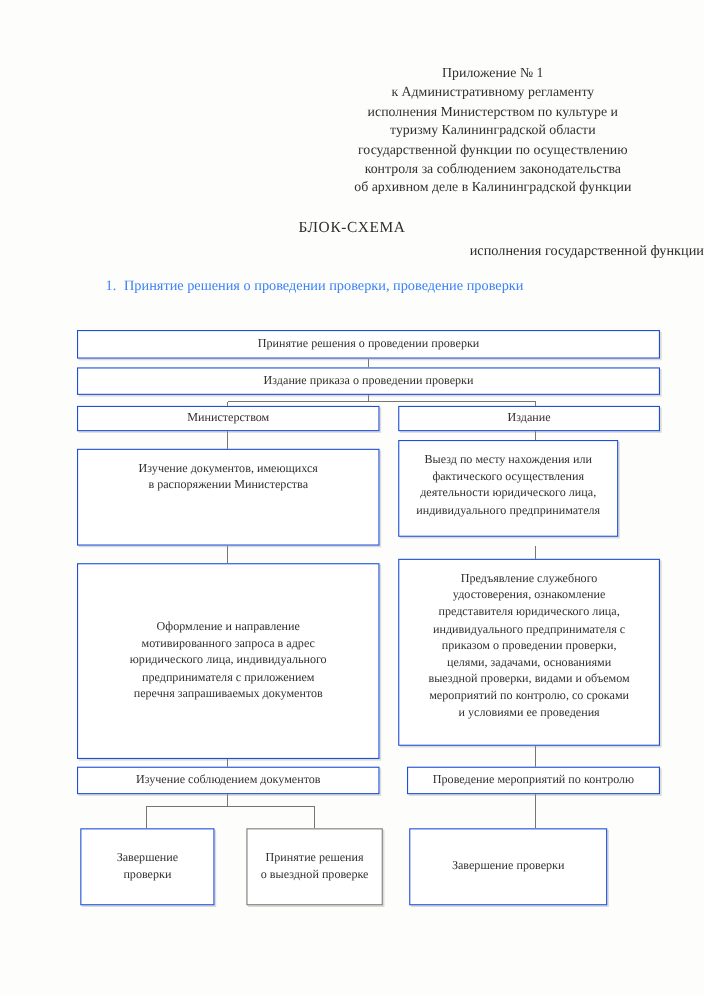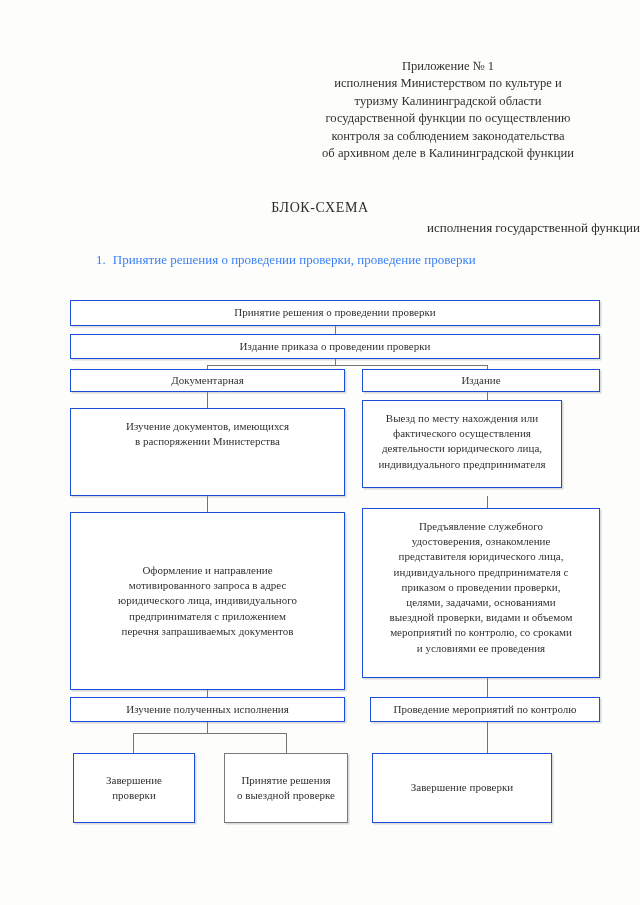--- a/index.html
+++ b/index.html
@@ -109,20 +109,21 @@
   
   .node.faint { border-color: #7b7a78; }
 </style>
 </head>
 <body>
 
 <div id="page">
 
   <div id="header-block">
     <span class="hline">Приложение № 1</span>
+    <span class="hline">к Административному регламенту</span>
     <span class="hline">исполнения Министерством по культуре и</span>
     <span class="hline">туризму Калининградской области</span>
     <span class="hline">государственной функции по осуществлению</span>
     <span class="hline">контроля за соблюдением законодательства</span>
     <span class="hline">об архивном деле в Калининградской функции</span>
   </div>
 
   <div id="doc-title">БЛОК-СХЕМА</div>
   <div id="doc-subtitle">исполнения государственной функции</div>
 
@@ -166,42 +167,42 @@
 
     <div class="node" style="left:70px; top:300px; width:530px; height:26px;">
       <span class="txt">Принятие решения о проведении проверки</span>
     </div>
 
     <div class="node" style="left:70px; top:334px; width:530px; height:25px;">
       <span class="txt">Издание приказа о проведении проверки</span>
     </div>
 
     <div class="node" style="left:70px; top:369px; width:275px; height:23px;">
-      <span class="txt">Документарная</span>
+      <span class="txt">Министерством</span>
     </div>
     <div class="node" style="left:362px; top:369px; width:238px; height:23px;">
       <span class="txt">Издание</span>
     </div>
 
     <div class="node top-align" style="left:70px; top:408px; width:275px; height:88px;">
       <span class="txt">Изучение документов, имеющихся<br>в распоряжении Министерства</span>
     </div>
     <div class="node top-align" style="left:362px; top:400px; width:200px; height:88px;">
       <span class="txt">Выезд по месту нахождения или<br>фактического осуществления<br>деятельности юридического лица,<br>индивидуального предпринимателя</span>
     </div>
 
     <div class="node" style="left:70px; top:512px; width:275px; height:178px;">
       <span class="txt">Оформление и направление<br>мотивированного запроса в адрес<br>юридического лица, индивидуального<br>предпринимателя с приложением<br>перечня запрашиваемых документов</span>
     </div>
     <div class="node top-align" style="left:362px; top:508px; width:238px; height:170px;">
       <span class="txt">Предъявление служебного<br>удостоверения, ознакомление<br>представителя юридического лица,<br>индивидуального предпринимателя с<br>приказом о проведении проверки,<br>целями, задачами, основаниями<br>выездной проверки, видами и объемом<br>мероприятий по контролю, со сроками<br>и условиями ее проведения</span>
     </div>
 
     <div class="node" style="left:70px; top:697px; width:275px; height:25px;">
-      <span class="txt">Изучение полученных исполнения</span>
+      <span class="txt">Изучение соблюдением документов</span>
     </div>
     <div class="node" style="left:370px; top:697px; width:230px; height:25px;">
       <span class="txt">Проведение мероприятий по контролю</span>
     </div>
 
     <div class="node" style="left:73px; top:753px; width:122px; height:70px;">
       <span class="txt">Завершение<br>проверки</span>
     </div>
     <div class="node faint" style="left:224px; top:753px; width:124px; height:70px;">
       <span class="txt">Принятие решения<br>о выездной проверке</span>

